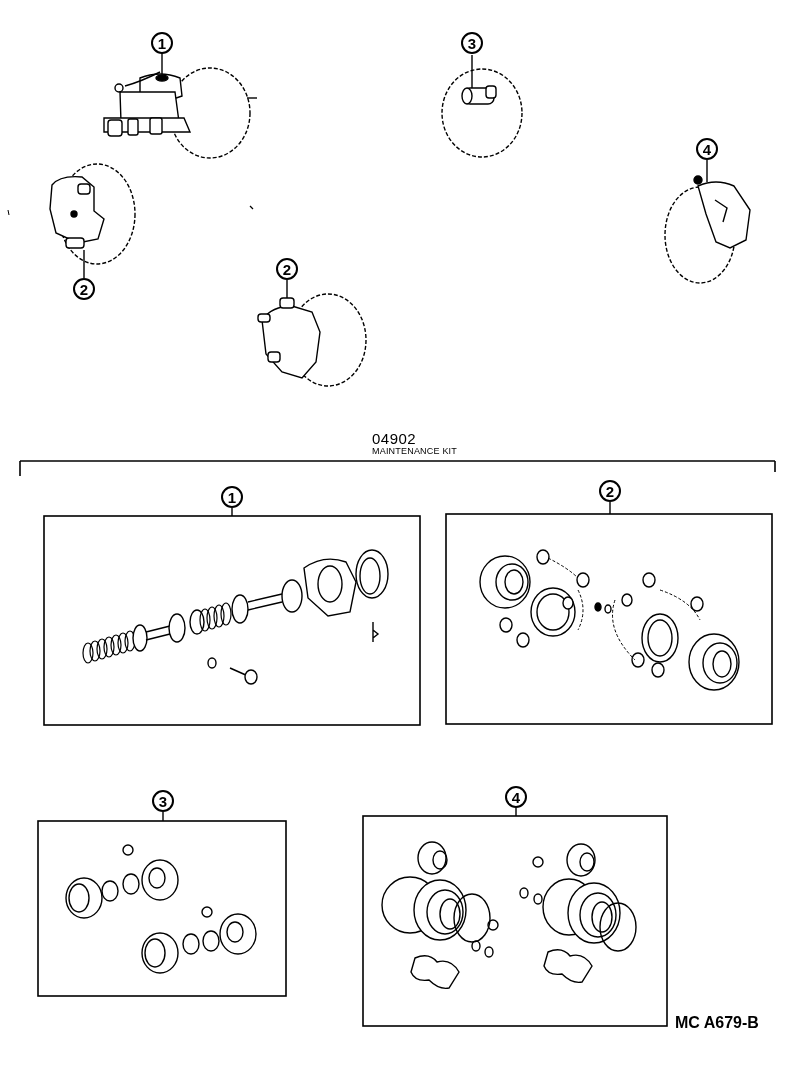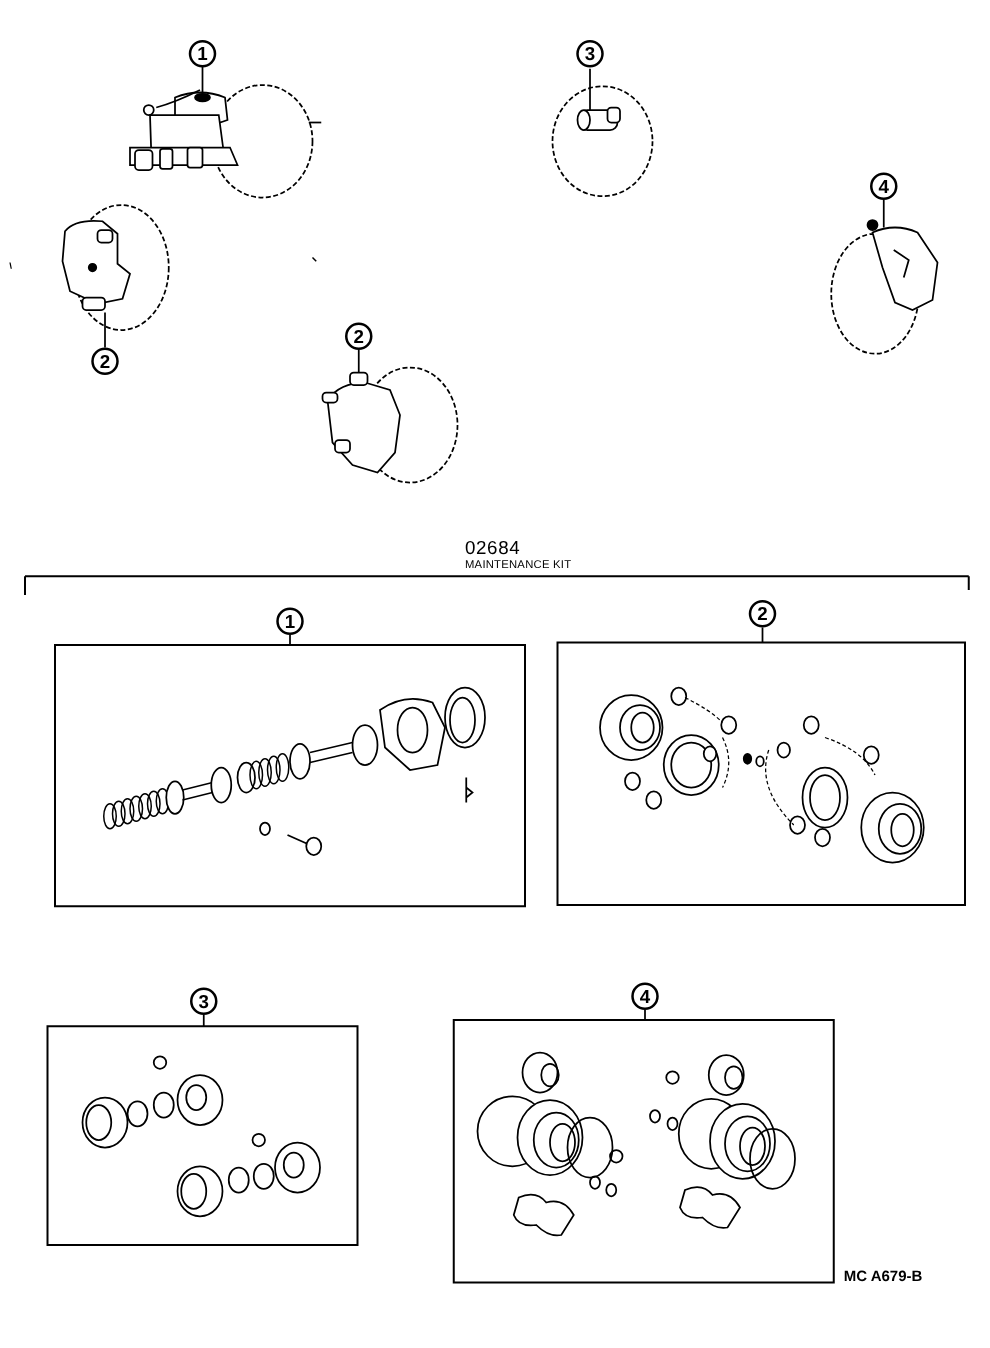--- a/index.html
+++ b/index.html
@@ -2,21 +2,21 @@
 <html><head>
 <meta charset="utf-8">
 <style>
   html,body{margin:0;padding:0;background:#fff;}
   body{width:792px;height:1078px;position:relative;overflow:hidden;font-family:"Liberation Sans",sans-serif;color:#000;}
   svg.art{position:absolute;left:0;top:0;}
   .callout{position:absolute;width:22px;height:22px;border:2px solid #000;border-radius:50%;box-sizing:border-box;
     display:flex;align-items:center;justify-content:center;font-weight:bold;font-size:15px;background:#fff;line-height:1;}
   .kit-number{position:absolute;left:372px;top:430px;font-size:15px;letter-spacing:0.5px;}
   .kit-name{position:absolute;left:372px;top:446px;font-size:9px;font-weight:normal;letter-spacing:0.2px;}
-  .diagram-code{position:absolute;left:675px;top:1014px;font-size:12px;font-weight:bold;}
+  .diagram-code{position:absolute;left:675px;top:1014px;font-size:16px;font-weight:bold;}
 </style>
 </head>
 <body>
 
 <svg class="art" width="792" height="1078" viewBox="0 0 792 1078" fill="none" stroke="#000" stroke-width="1.4">
 
   <g>
     <line x1="162" y1="53" x2="162" y2="78"></line>
     <ellipse cx="210" cy="113" rx="40" ry="45" stroke-dasharray="4 2"></ellipse>
     <path d="M247 98 h10"></path>
@@ -186,21 +186,21 @@
     <path d="M548 952 q14 -6 22 4 q14 -4 22 10 l-10 16 q-10 2 -20 -8 q-14 2 -18 -8z" fill="#fff"></path>
   </g>
 </svg>
 
 <div class="callout" style="left:151px;top:32px;">1</div>
 <div class="callout" style="left:73px;top:278px;">2</div>
 <div class="callout" style="left:276px;top:258px;">2</div>
 <div class="callout" style="left:461px;top:32px;">3</div>
 <div class="callout" style="left:696px;top:138px;">4</div>
 
-<div class="kit-number">02684</div>
+<div class="kit-number">04902</div>
 <div class="kit-name">MAINTENANCE KIT</div>
 
 <div class="callout" style="left:221px;top:486px;">1</div>
 <div class="callout" style="left:599px;top:480px;">2</div>
 <div class="callout" style="left:152px;top:790px;">3</div>
 <div class="callout" style="left:505px;top:786px;">4</div>
 
 <div class="diagram-code">MC A679-B</div>
 
 </body></html>

